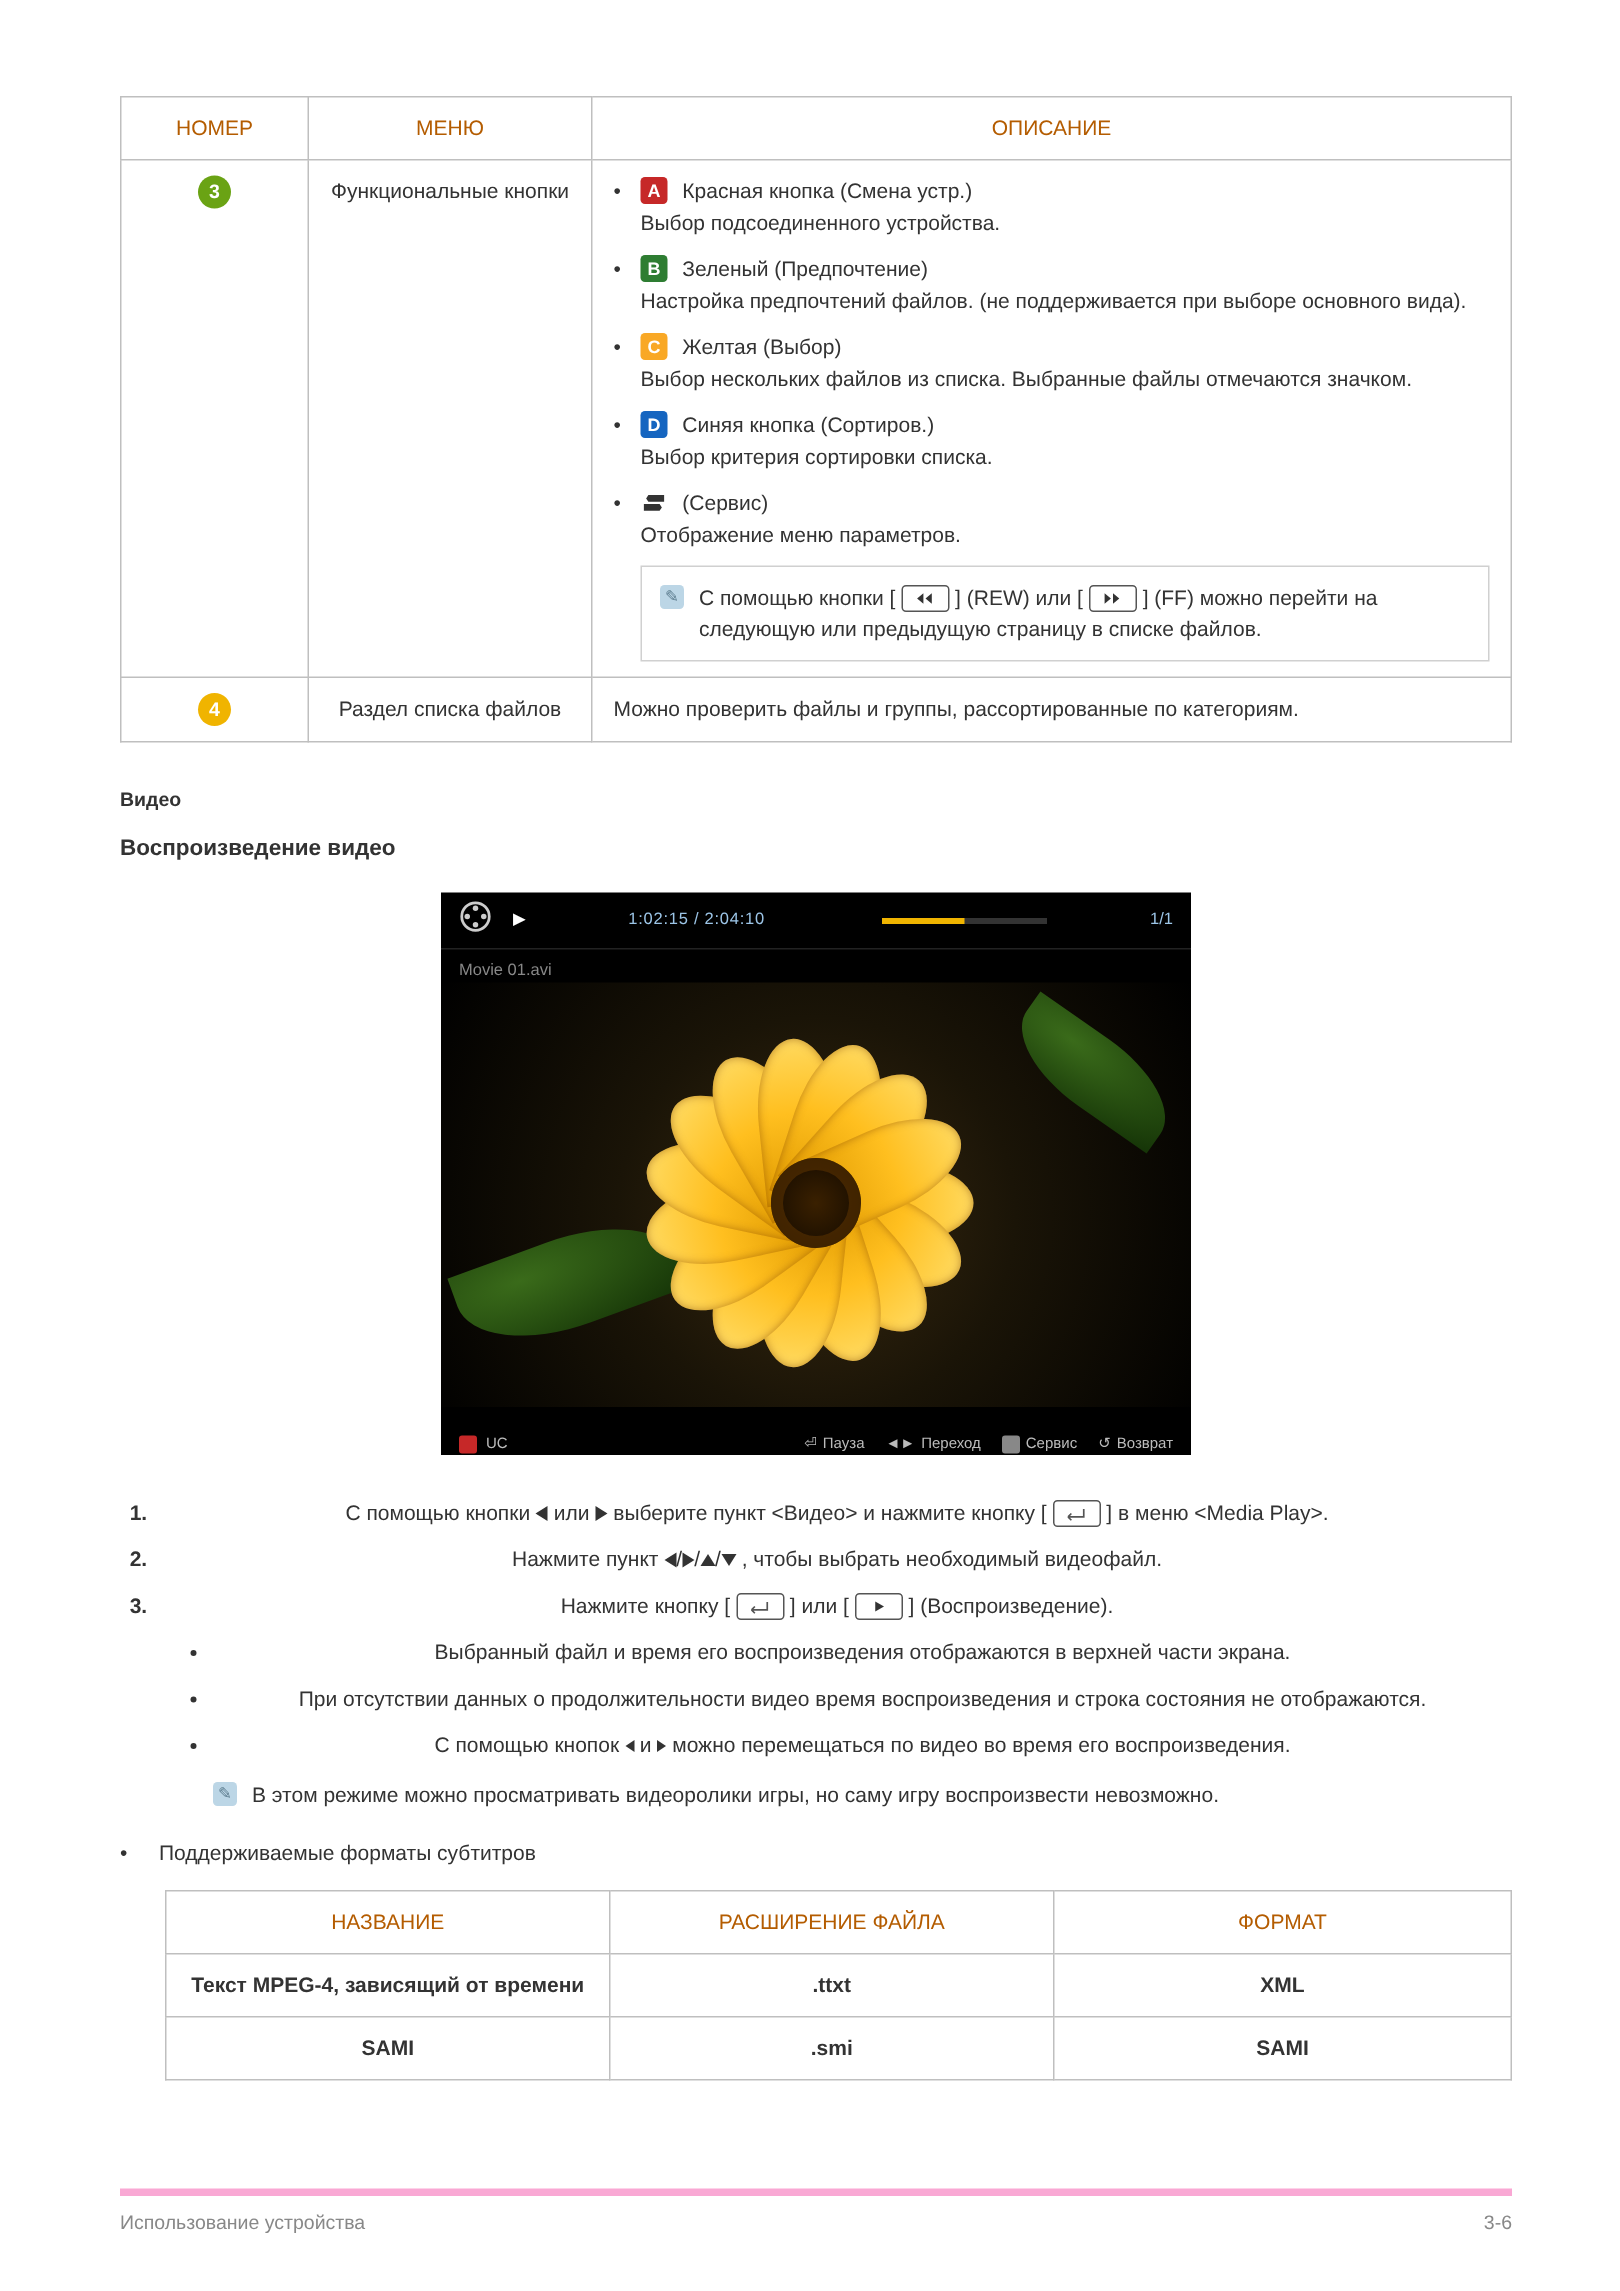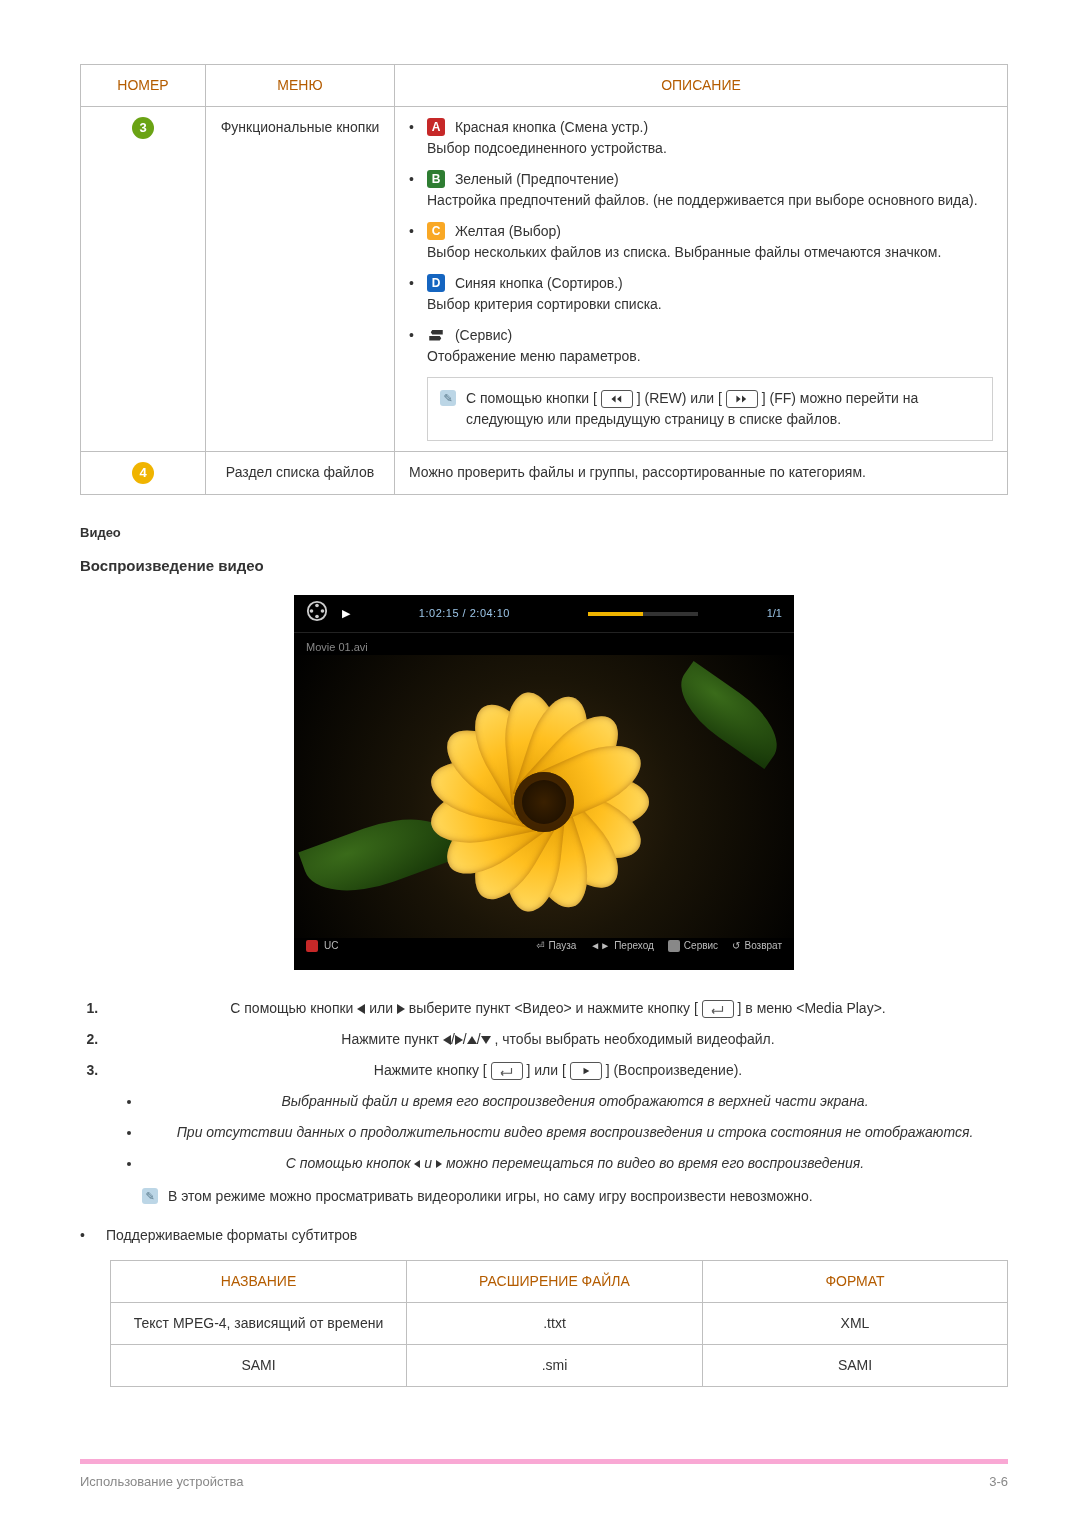--- a/index.html
+++ b/index.html
@@ -201,21 +201,21 @@
     width: 150px; height: 60px;
     background: radial-gradient(ellipse at 30% 30%, #3a6b1a, #153407);
     border-radius: 0 80px 0 80px / 0 40px 0 40px;
   }
 
   .player .bottombar {
     position: absolute;
     left: 0; right: 0; bottom: 0;
     height: 32px;
     display: flex;
-    align-items: flex-start;
+    align-items: flex-end;
     padding: 0 12px;
     font-size: 10px;
     color: #bbb;
     background: #000;
     gap: 24px;
   }
   .player .bottombar .left { display: flex; align-items: center; gap: 6px; }
   .player .bottombar .right { margin-left: auto; display: flex; align-items: center; gap: 14px; }
   .player .bottombar .ico {
     display: inline-flex; align-items: center; gap: 4px;
@@ -234,21 +234,21 @@
     padding-left: 6px;
     text-align: center;
   }
   ol.steps > li::marker { font-weight: bold; }
 
   ul.sub {
     list-style: disc;
     margin: 10px 0 0 0;
     padding-left: 34px;
   }
-  ul.sub li { margin-bottom: 10px; font-style: italic; }
+  ul.sub li { margin-bottom: 10px; }
 
   .inline-note {
     display: flex;
     gap: 10px;
     margin: 12px 0 0 34px;
   }
 
   .outer-bullet {
     display: flex;
     gap: 12px;
@@ -261,20 +261,21 @@
     margin-left: 30px;
     width: calc(100% - 30px);
     border-collapse: collapse;
     margin-bottom: 36px;
   }
   table.sub th, table.sub td {
     border: 1px solid #bfbfbf;
     padding: 10px 14px;
     font-size: 14px;
     text-align: center;
+    font-weight: bold;
   }
   table.sub th {
     color: #b45c00;
     font-weight: normal;
   }
 
   .tri {
     display: inline-block;
     vertical-align: middle;
   }

